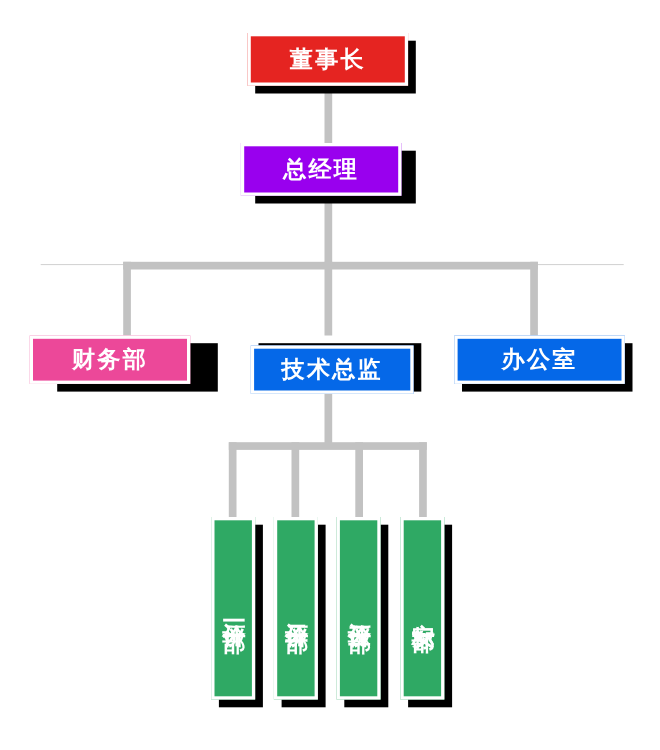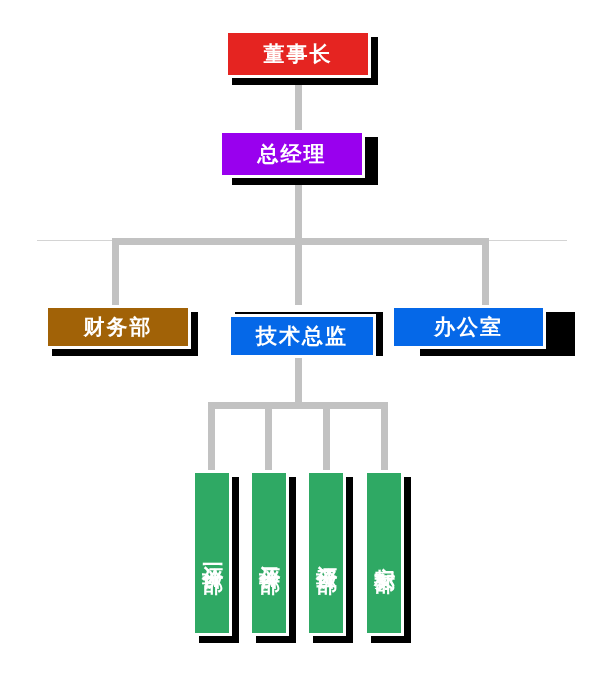--- a/index.html
+++ b/index.html
@@ -88,29 +88,29 @@
   <div id="nodes-layer">
       <div class="node-shadow" style="left: 232px; top: 37px; width: 146px; height: 48px; background: rgb(0, 0, 0);"></div>
       <div class="node horiz" style="left: 225px; top: 30px; width: 146px; height: 48px; background: rgb(229, 36, 33); border-color: rgb(255, 255, 255); color: rgb(255, 255, 255);">
         <span>董事长</span>
       </div>
       <div class="node-shadow" style="left: 232px; top: 137px; width: 146px; height: 48px; background: rgb(0, 0, 0);"></div>
       <div class="node horiz" style="left: 219px; top: 130px; width: 146px; height: 48px; background: rgb(153, 0, 238); border-color: rgb(255, 255, 255); color: rgb(255, 255, 255);">
         <span>总经理</span>
       </div>
       <div class="node-shadow" style="left: 52px; top: 312px; width: 146px; height: 44px; background: rgb(0, 0, 0);"></div>
-      <div class="node horiz" style="left: 45px; top: 305px; width: 146px; height: 44px; background: #a16207; border-color: rgb(255, 255, 255); color: rgb(255, 255, 255);">
+      <div class="node horiz" style="left: 27px; top: 305px; width: 146px; height: 44px; background: #ec4899; border-color: rgb(255, 255, 255); color: rgb(255, 255, 255);">
         <span>财务部</span>
       </div>
       <div class="node-shadow" style="left: 235px; top: 312px; width: 148px; height: 44px; background: rgb(0, 0, 0);"></div>
       <div class="node horiz" style="left: 228px; top: 314px; width: 148px; height: 44px; background: rgb(5, 104, 232); border-color: rgb(255, 255, 255); color: rgb(255, 255, 255); text-align: right;">
         <span>技术总监</span>
       </div>
       <div class="node-shadow" style="left: 420px; top: 312px; width: 155px; height: 44px; background: rgb(0, 0, 0);"></div>
-      <div class="node horiz" style="left: 391px; top: 305px; width: 155px; height: 44px; background: rgb(5, 104, 232); border-color: rgb(255, 255, 255); color: rgb(255, 255, 255);">
+      <div class="node horiz" style="left: 413px; top: 305px; width: 155px; height: 44px; background: rgb(5, 104, 232); border-color: rgb(255, 255, 255); color: rgb(255, 255, 255);">
         <span>办公室</span>
       </div>
       <div class="node-shadow" style="left: 199px; top: 477px; width: 40px; height: 166px; background: rgb(0, 0, 0);"></div>
       <div class="node vert" style="left: 192px; top: 470px; width: 40px; height: 166px; background: rgb(47, 169, 100); border-color: rgb(255, 255, 255); color: rgb(255, 255, 255);">
         <span class="vtext">评价一部</span>
       </div>
       <div class="node-shadow" style="left: 256px; top: 477px; width: 40px; height: 166px; background: rgb(0, 0, 0);"></div>
       <div class="node vert" style="left: 249px; top: 470px; width: 40px; height: 166px; background: rgb(47, 169, 100); border-color: rgb(255, 255, 255); color: rgb(255, 255, 255);">
         <span class="vtext">评价二部</span>
       </div>

